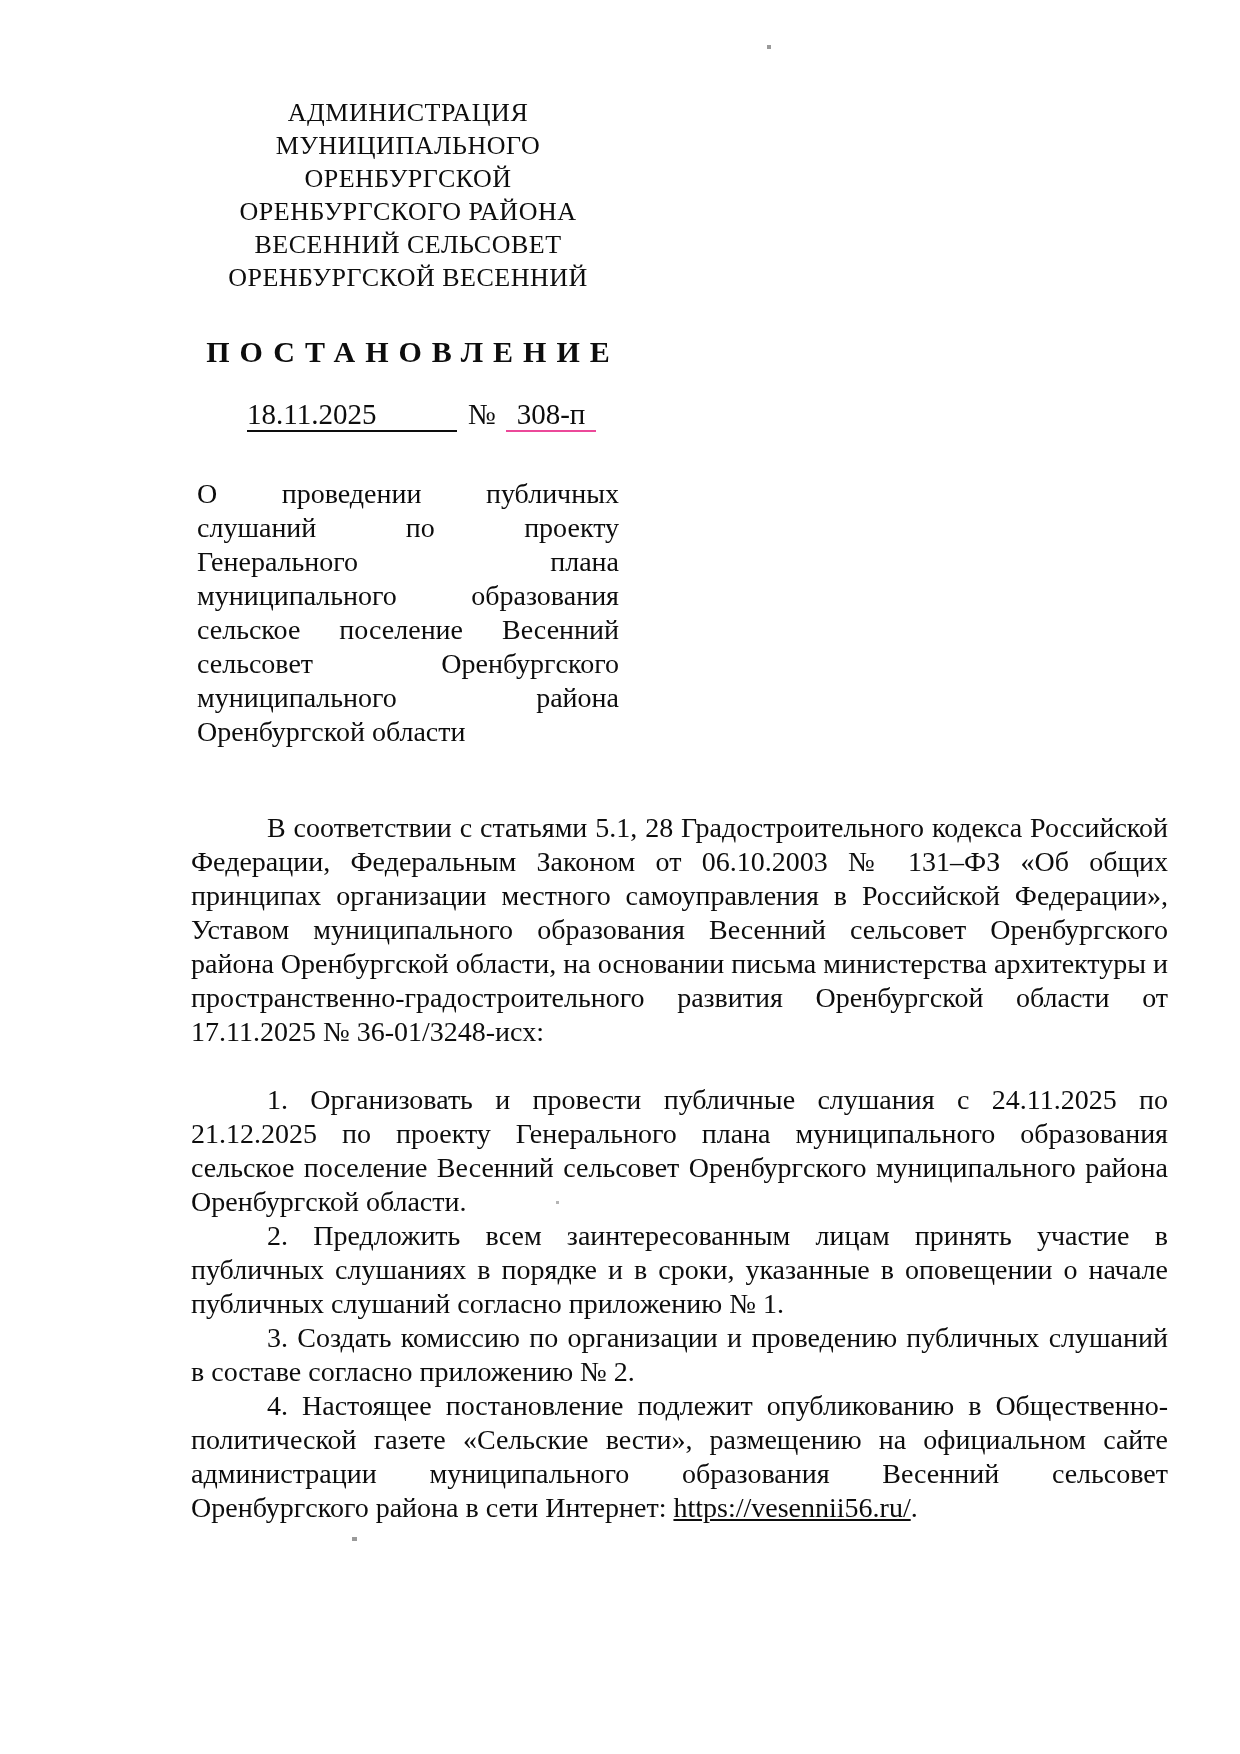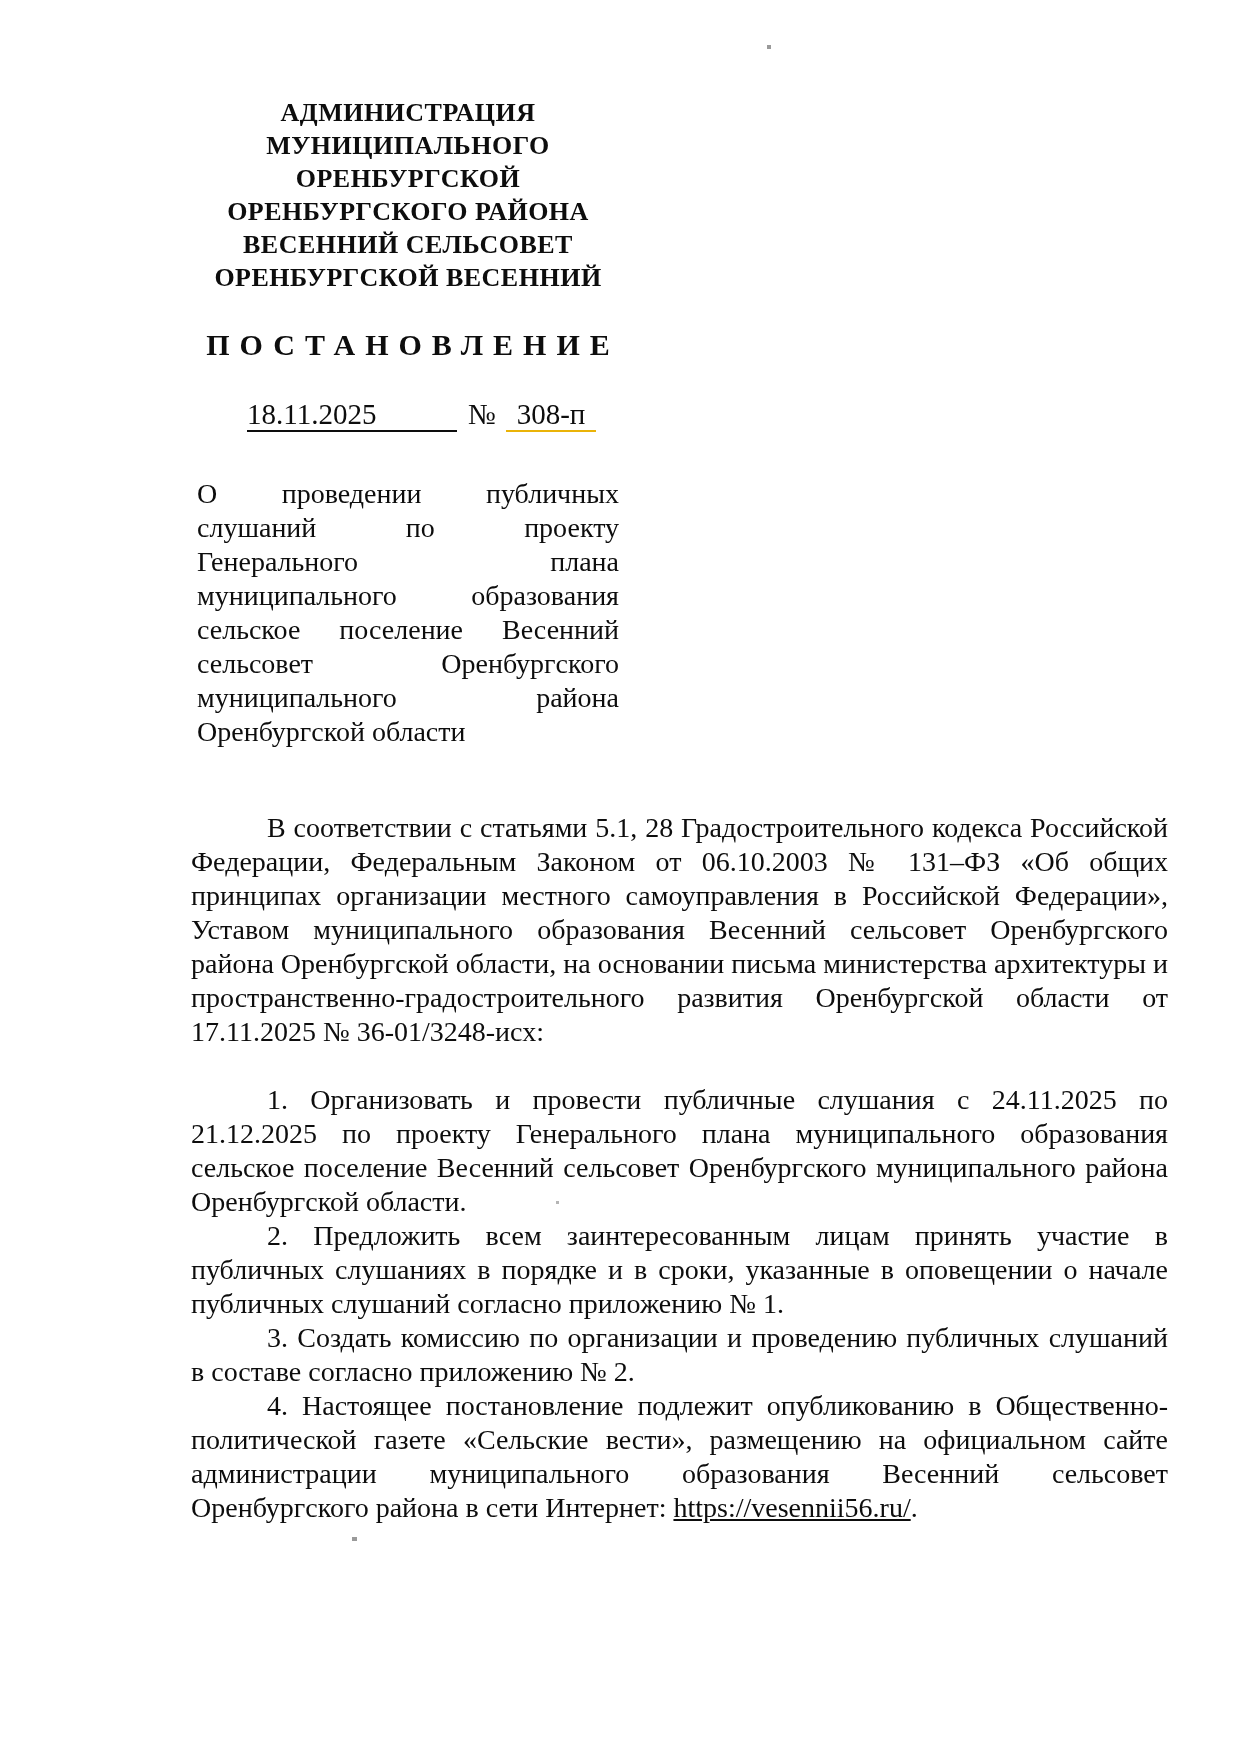--- a/index.html
+++ b/index.html
@@ -8,45 +8,45 @@
     width:1240px;height:1754px;
     margin:0 auto;
     background:#ffffff;
     font-family:"Liberation Serif","DejaVu Serif",serif;
     color:#0d0d0d;
     overflow:hidden;
   }
   
   .issuer{
     position:absolute;left:192px;top:96px;width:432px;
-    text-align:center;font-weight:bold;
+    text-align:center;font-weight:normal;
     font-size:26px;line-height:33px;
     letter-spacing:0.5px;
   }
   
   .doc-type{
-    position:absolute;left:197px;top:326px;width:432px;
+    position:absolute;left:197px;top:333px;width:432px;
     text-align:center;font-weight:bold;
     font-size:30px;letter-spacing:10px;line-height:38px;
     white-space:nowrap;
   }
   
   .date-value{
     position:absolute;left:247px;top:398px;width:210px;
     text-align:left;font-size:29px;line-height:32px;
     border-bottom:2px solid #0d0d0d;
   }
   .number-sign{
     position:absolute;left:468px;top:398px;
     font-size:29px;line-height:32px;
   }
   .number-value{
     position:absolute;left:506px;top:398px;width:90px;
     text-align:center;font-size:29px;line-height:32px;
-    border-bottom:2px solid #eab308;
+    border-bottom:2px solid #ec4899;
   }
   
   .subject{
     position:absolute;left:197px;top:477px;width:422px;
     font-size:28px;line-height:34px;
     text-align:justify;
   }
   
   .body-text{
     position:absolute;left:145px;top:811px;width:977px;

